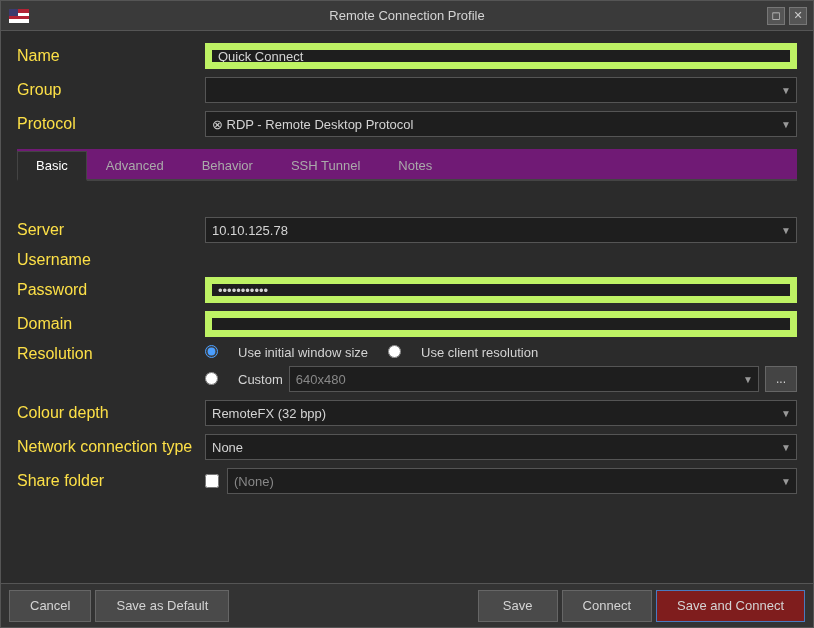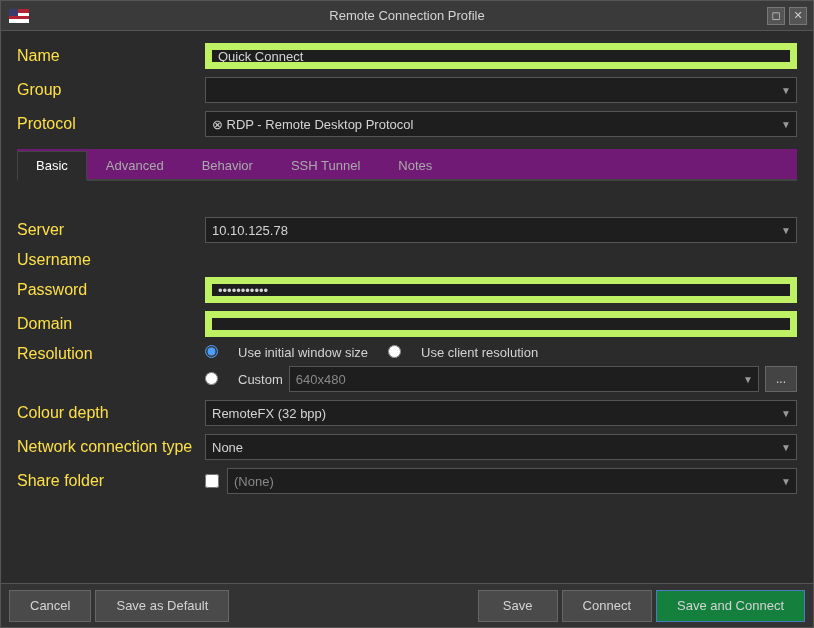--- a/index.html
+++ b/index.html
@@ -236,21 +236,21 @@
       border: 1px solid #666;
       color: #d4d4d4;
       font-size: 13px;
       cursor: pointer;
       display: flex;
       align-items: center;
       justify-content: center;
       min-width: 80px;
     }
     .footer-btn.primary {
-      background: #15803d;
+      background: #7f1d1d;
       border-color: #4a7abf;
     }
   </style>
 </head>
 <body>
 
 <div class="window">
 
   <div class="titlebar">
     <div class="titlebar-logo">

